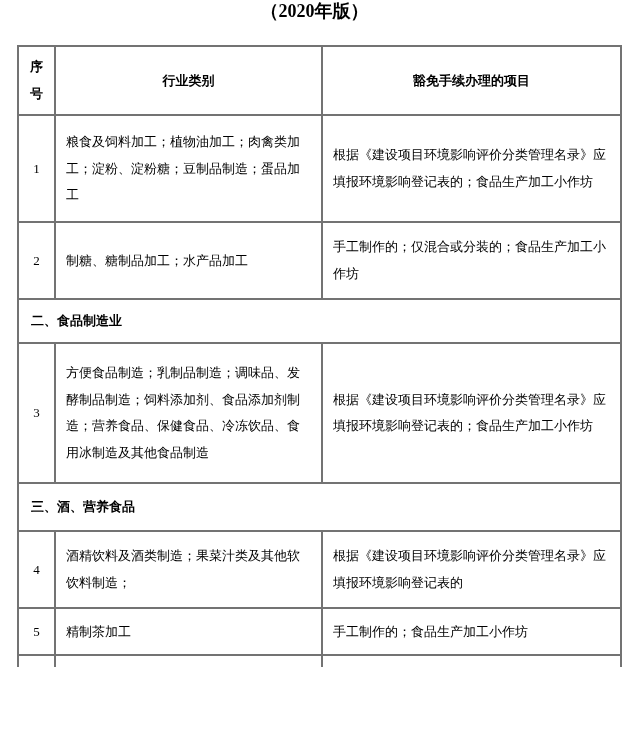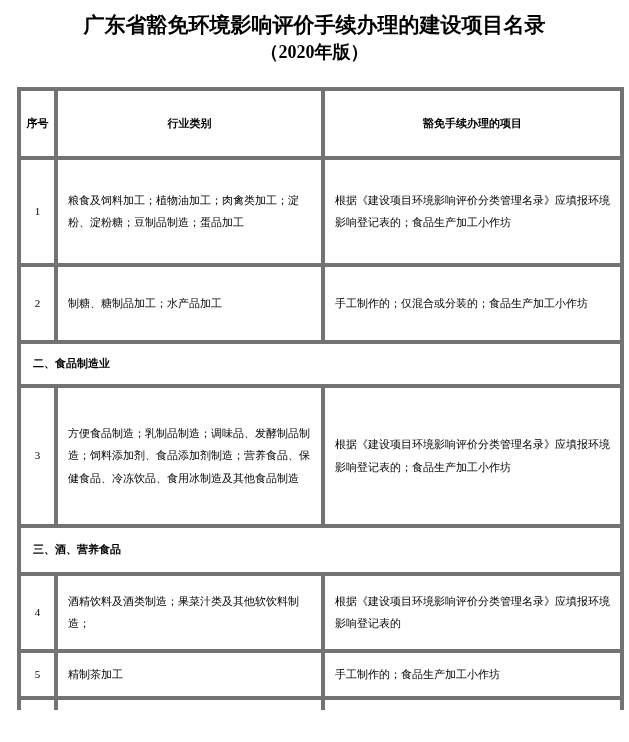--- a/index.html
+++ b/index.html
@@ -16,42 +16,41 @@
   }
   .doc-subtitle {
     text-align: center; font-size: 18px; font-weight: bold;
     margin: 0 0 22px 0; line-height: 1.3;
   }
   table.exempt-table {
     border-collapse: collapse; table-layout: fixed;
     margin-left: 17px; width: 603px;
   }
   .exempt-table th, .exempt-table td {
-    border: 4px solid #737373;
-    font-size: 11px; line-height: 2.05;
+    border: 2px solid #737373;
+    font-size: 13px; line-height: 2.05;
     vertical-align: middle;
     word-break: break-all;
   }
   .exempt-table thead tr { height: 69px; }
   .exempt-table th {
     font-weight: bold; text-align: center; padding: 2px 5px;
   }
   td.no { text-align: center; padding: 2px 2px; }
   td.industry { padding: 4px 10px; text-align: left; }
   td.exempt { padding: 4px 10px; text-align: left; }
   tr.section-row td {
     font-weight: bold; text-align: left; padding: 4px 12px;
   }
   tr[data-name="partial-next-row"] td { border-bottom: none; }
 </style>
 </head>
 <body>
 
 <div class="page" data-name="document-page">
-  <div class="doc-title" data-name="page-title">广东省豁免环境影响评价手续办理的建设项目名录</div>
   <div class="doc-subtitle" data-name="page-subtitle">（2020年版）</div>
 
   <table class="exempt-table" data-name="exemption-project-table">
     <colgroup>
       <col style="width:37px">
       <col style="width:267px">
       <col style="width:299px">
     </colgroup>
     <thead>
       <tr data-name="table-header-row">

